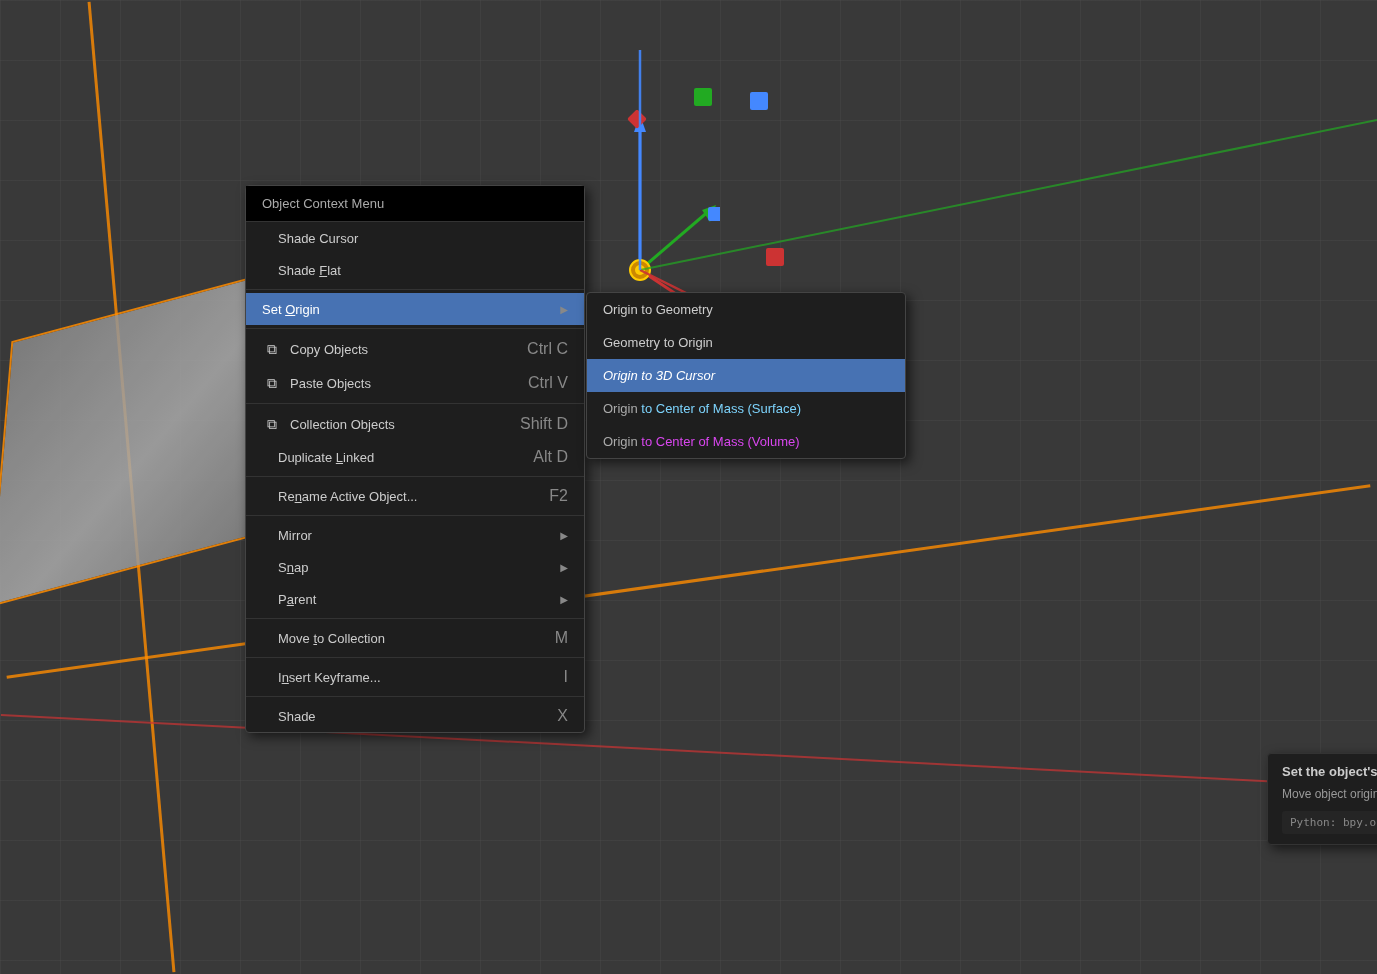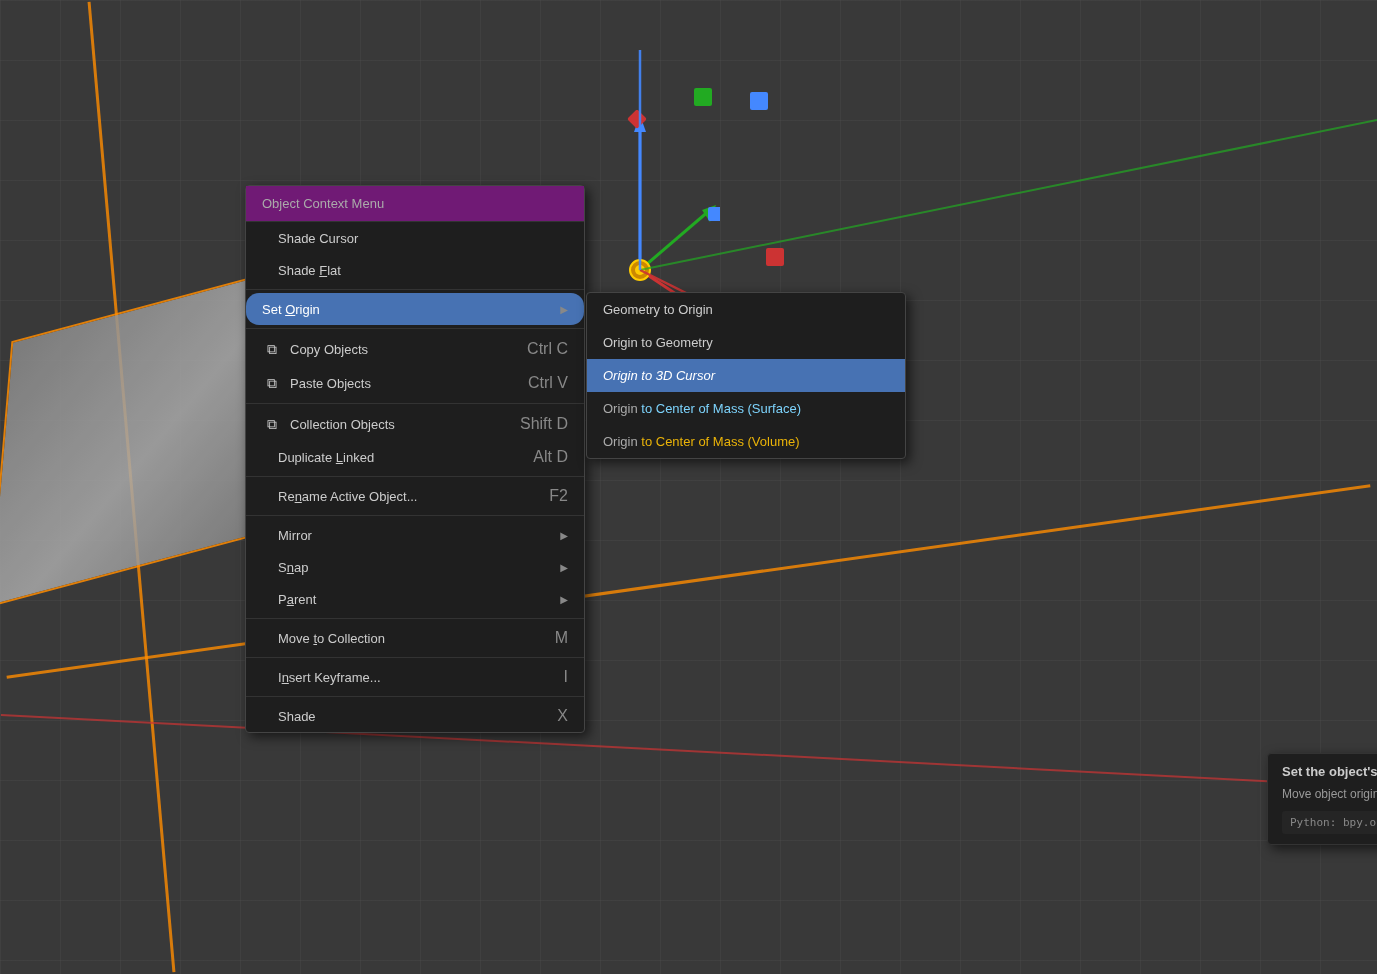--- a/index.html
+++ b/index.html
@@ -54,21 +54,21 @@
       overflow: visible;
       z-index: 100;
       box-shadow: 4px 4px 12px rgba(0,0,0,0.6);
     }
 
     .menu-title {
       padding: 10px 16px;
       color: #aaa;
       font-size: 13px;
       border-bottom: 1px solid #333;
-      background: #701a75;
+      background: #000000;
     }
 
     .menu-item {
       display: flex;
       align-items: center;
       padding: 7px 16px;
       color: #ccc;
       font-size: 13px;
       cursor: pointer;
       position: relative;
@@ -220,21 +220,20 @@
         linear-gradient(90deg, rgba(80,80,80,0.3) 1px, transparent 1px);
       background-size: 60px 60px;
       perspective: 800px;
     }
 
     
     .set-origin-item {
       background: #4772b3;
       color: #fff;
       position: relative;
-      border-radius: 13px;
     }
 
     
     .partially-visible {
       color: #aaa;
       overflow: hidden;
     }
   </style>
 </head>
 <body>
@@ -294,33 +293,33 @@
   </div>
 
   <div class="menu-separator"></div>
 
   <div class="menu-item set-origin-item" style="position:relative;">
     <span>Set <span class="ul">O</span>rigin</span>
     <span class="arrow">▶</span>
 
     <div class="submenu">
       <div class="menu-item">
+        <span>Origin to Geometry</span>
+      </div>
+      <div class="menu-item">
         <span>Geometry to Origin</span>
-      </div>
-      <div class="menu-item">
-        <span>Origin to Geometry</span>
       </div>
       <div class="menu-item active">
         <span>Origin to 3D Cursor</span>
       </div>
       <div class="menu-item partially-visible">
         <span>Origin<span style="color:#7dd3fc"> to Center of Mass (Surface)</span></span>
       </div>
       <div class="menu-item partially-visible">
-        <span>Origin<span style="color:#eab308"> to Center of Mass (Volume)</span></span>
+        <span>Origin<span style="color:#d946ef"> to Center of Mass (Volume)</span></span>
       </div>
 
       <div class="tooltip">
         <div class="tooltip-title">Set the object's origin, by either moving the data, or set to center o</div>
         <div class="tooltip-desc">Move object origin to position of the 3D cursor</div>
         <div class="tooltip-python">Python: bpy.ops.object.origin_set(type='ORIGIN_CURSOR')</div>
       </div>
     </div>
   </div>
 

